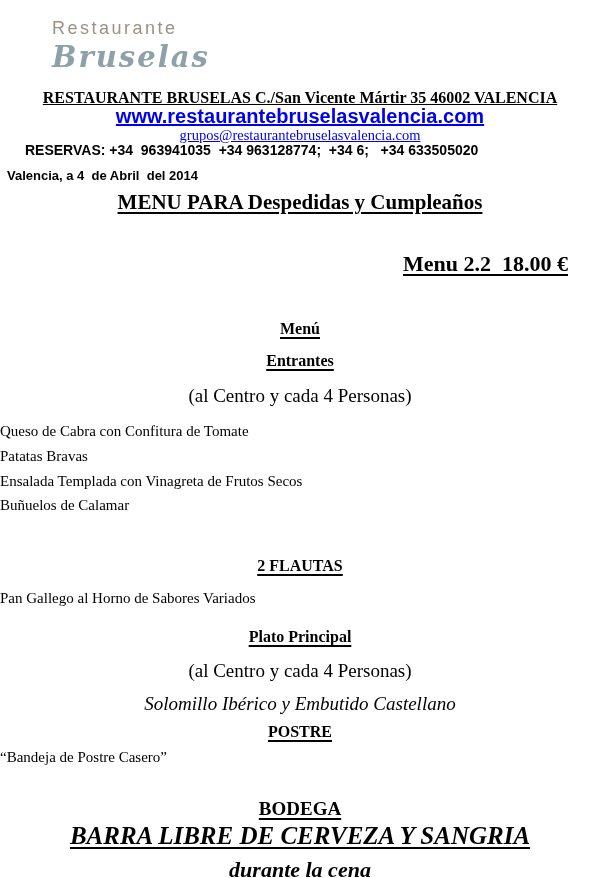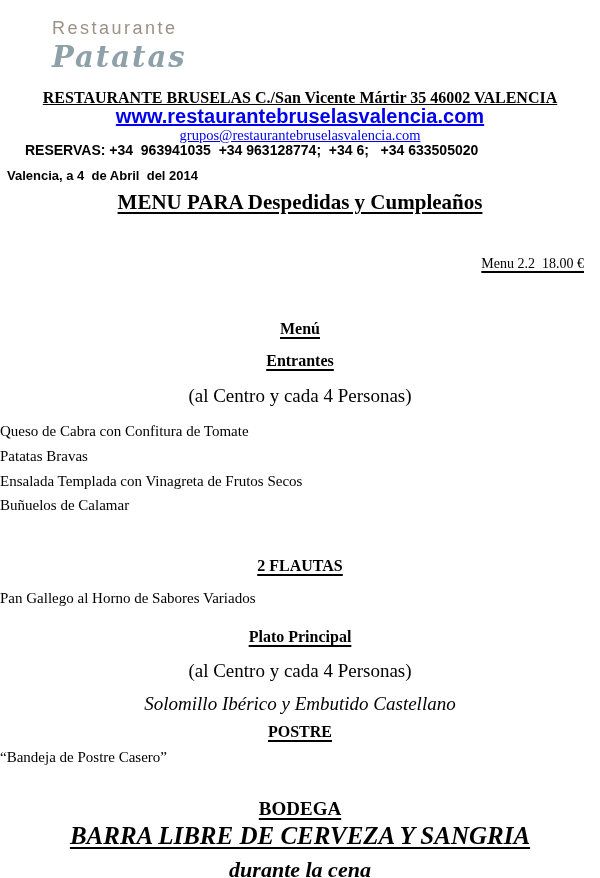--- a/index.html
+++ b/index.html
@@ -86,23 +86,23 @@
   }
   .menu-title span, .price span, .h span, .bodega-h span,
   .barra span, .durante span, .cubata span {
     text-decoration: underline;
     text-underline-offset: 3px;
     text-decoration-thickness: 1.5px;
   }
   .price {
     margin-top: 10px;
     text-align: right;
-    padding-right: 16px;
-    font-weight: normal;
-    font-size: 14px;
+    padding-right: 32px;
+    font-weight: bold;
+    font-size: 22px;
     line-height: 26px;
     white-space: pre;
   }
   .h {
     text-align: center;
     font-weight: bold;
     font-size: 16px;
     line-height: 24px;
   }
   .h-menu      { margin-top: 14px; }
@@ -156,21 +156,21 @@
     line-height: 28px;
   }
 </style>
 </head>
 <body>
 
 <div class="page">
 
   <div class="logo">
     <div class="logo-restaurante">Restaurante</div>
-    <div class="logo-bruselas">Patatas</div>
+    <div class="logo-bruselas">Bruselas</div>
   </div>
 
   <div class="address">
     <span>RESTAURANTE BRUSELAS C./San Vicente Mártir 35 46002 VALENCIA</span>
   </div>
 
   <div class="www">
     <a>www.restaurantebruselasvalencia.com</a>
   </div>
 

